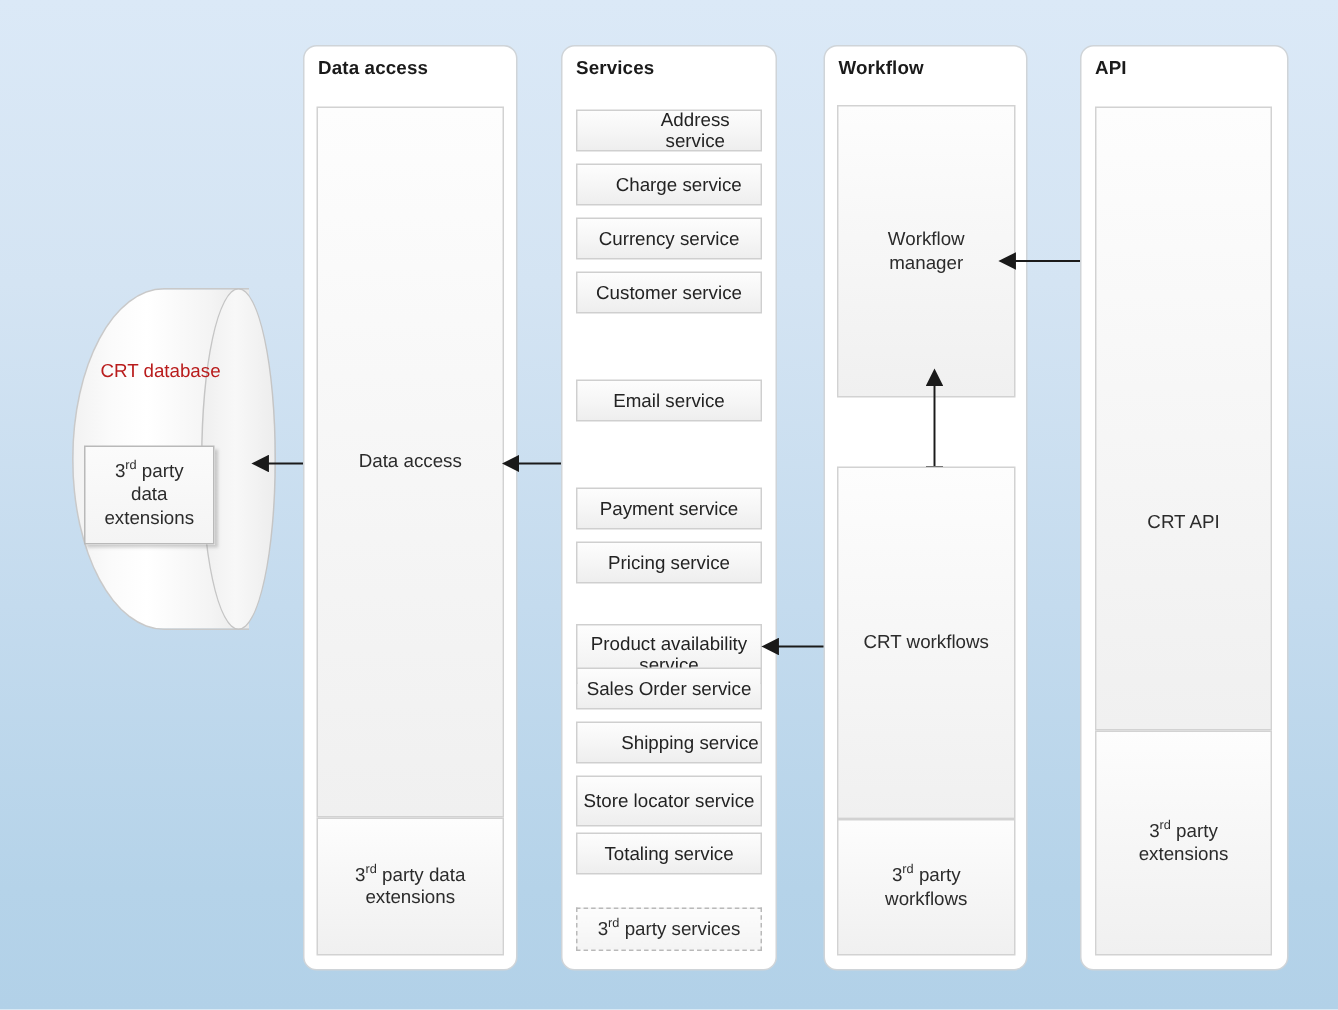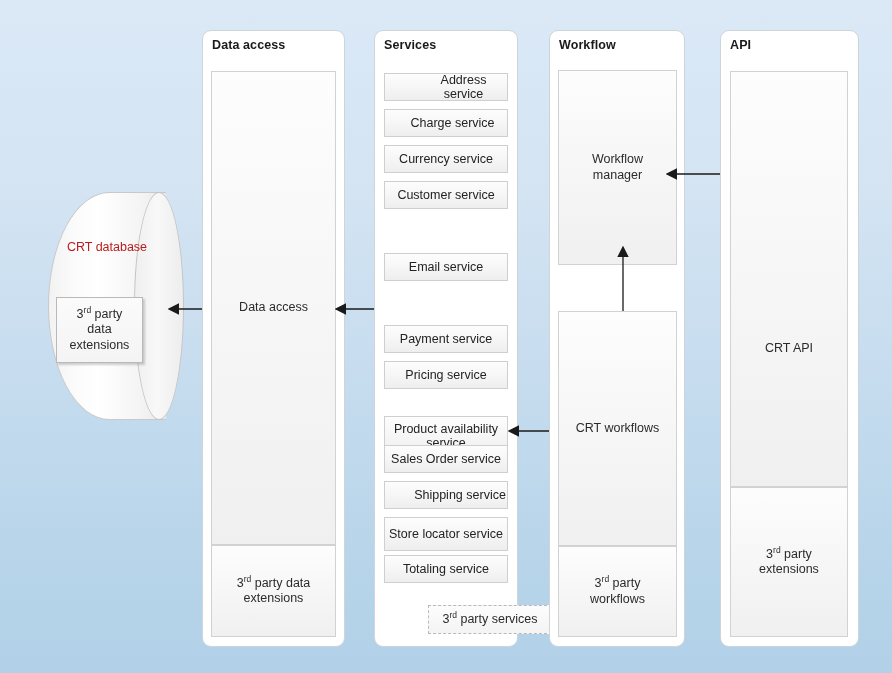--- a/index.html
+++ b/index.html
@@ -49,21 +49,20 @@
     align-items: center;
     justify-content: center;
     text-align: center;
     font-size: 12.5px;
     color: #2b2b2b;
     line-height: 1.22;
   }
   .box.dashed {
     border: 1px dashed #b9b9b9;
     background: linear-gradient(to bottom, #fcfcfc 0%, #f4f4f4 100%);
-    margin-left: 44px;
   }
 
   
   .svc {
     position: absolute;
     left: 384px;
     width: 124px;
     box-sizing: border-box;
     border: 1px solid #cfcfcf;
     background: linear-gradient(to bottom, #fdfdfd 0%, #f6f6f6 50%, #eeeeee 100%);

